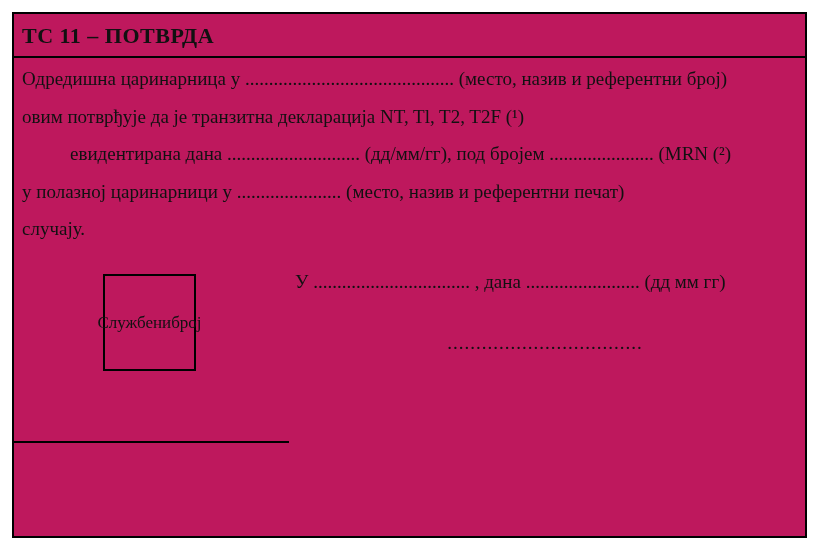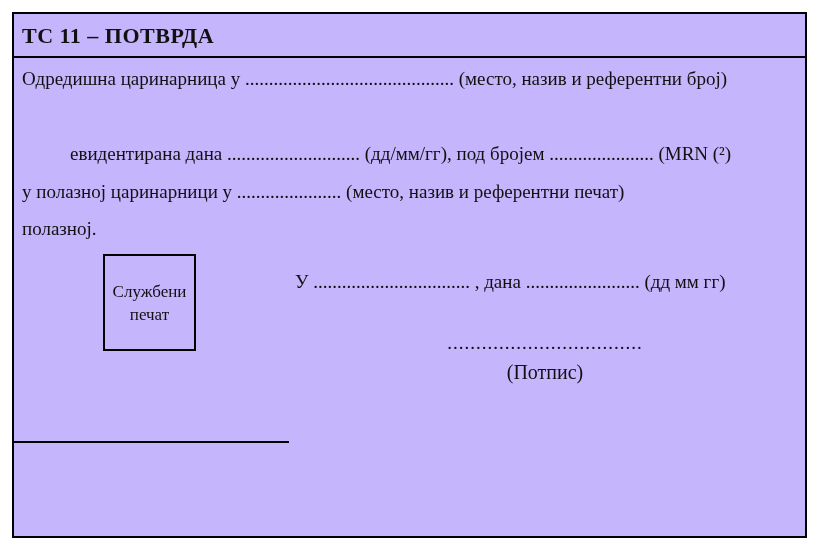--- a/index.html
+++ b/index.html
@@ -12,21 +12,21 @@
     color: #111111;
   }
   .page {
     position: absolute;
     left: 12px;
     top: 12px;
     width: 795px;
     height: 526px;
     border: 2px solid #000000;
     box-sizing: border-box;
-    background: #c4b5fd;
+    background: #be185d;
     overflow: hidden;
   }
   .title-row {
     position: absolute;
     left: 0;
     top: 0;
     width: 100%;
     height: 44px;
     border-bottom: 2px solid #000000;
     box-sizing: border-box;
@@ -42,27 +42,27 @@
     white-space: nowrap;
   }
   .l1 { top: 54px; }
   .l2 { top: 92px; }
   .l3 { top: 129px; margin-left: 48px; }
   .l4 { top: 167px; }
   .l5 { top: 204px; }
   .stamp-box {
     position: absolute;
     left: 89px;
-    top: 240px;
+    top: 260px;
     width: 93px;
     height: 97px;
     border: 2px solid #000000;
     box-sizing: border-box;
     display: flex;
-    flex-direction: column;
+    flex-direction: row;
     align-items: center;
     justify-content: center;
     font-size: 17px;
     line-height: 23px;
     text-align: center;
   }
   .place-date {
     position: absolute;
     left: 281px;
     top: 257px;
@@ -110,36 +110,36 @@
 </style>
 </head>
 <body>
 
 <div class="page">
 
   <div class="title-row">ТС 11 – ПОТВРДА</div>
 
   <div class="body-line l1">Одредишна царинарница у ............................................ (место, назив и референтни број)</div>
 
+  <div class="body-line l2">овим потврђује да је транзитна декларација NT, Tl, T2, T2F (¹)</div>
 
   <div class="body-line l3">евидентирана дана ............................ (дд/мм/гг), под бројем ...................... (MRN (²)</div>
 
   <div class="body-line l4">у полазној царинарници у ...................... (место, назив и референтни печат)</div>
 
-  <div class="body-line l5">полазној.</div>
+  <div class="body-line l5">случају.</div>
 
   <div class="stamp-box">
     <span>Службени</span>
-    <span>печат</span>
+    <span>број</span>
   </div>
 
   <div class="place-date">У ................................. , дана ........................ (дд мм гг)</div>
 
   <div class="signature">
     <div class="dots">..................................</div>
-    <div class="label">(Потпис)</div>
   </div>
 
   <div class="fn-sep"></div>
 
 
 
 </div>
 
 </body></html>

